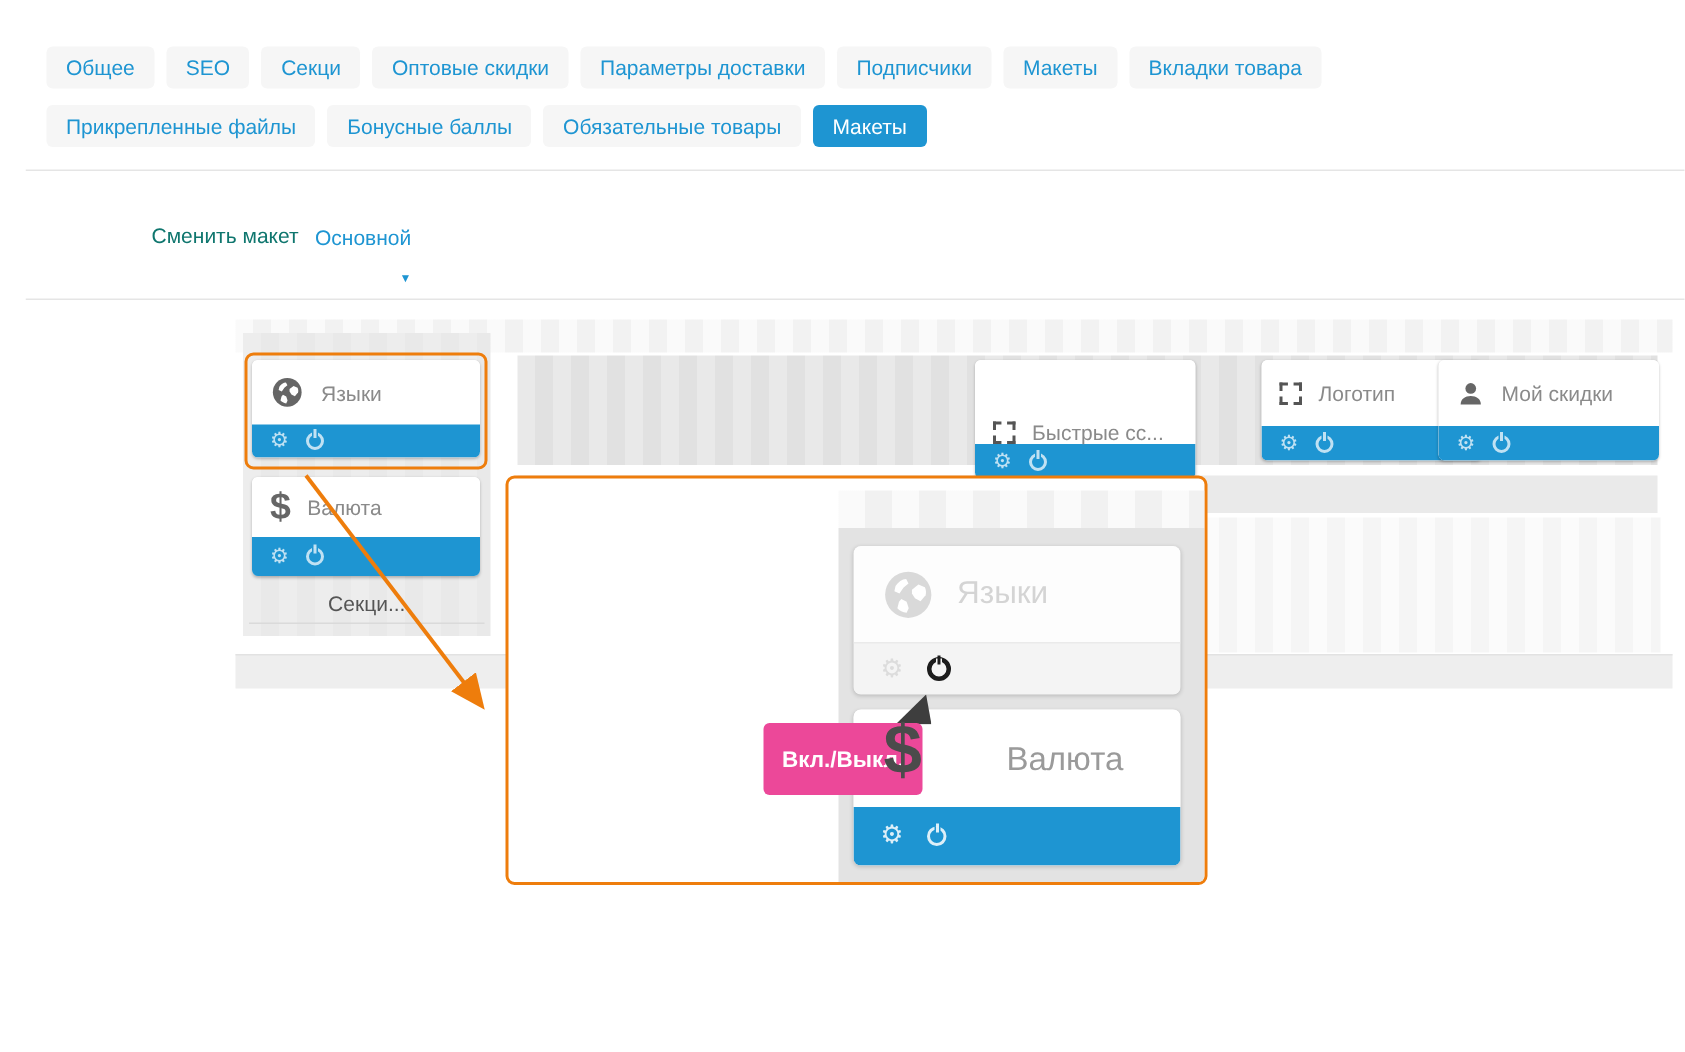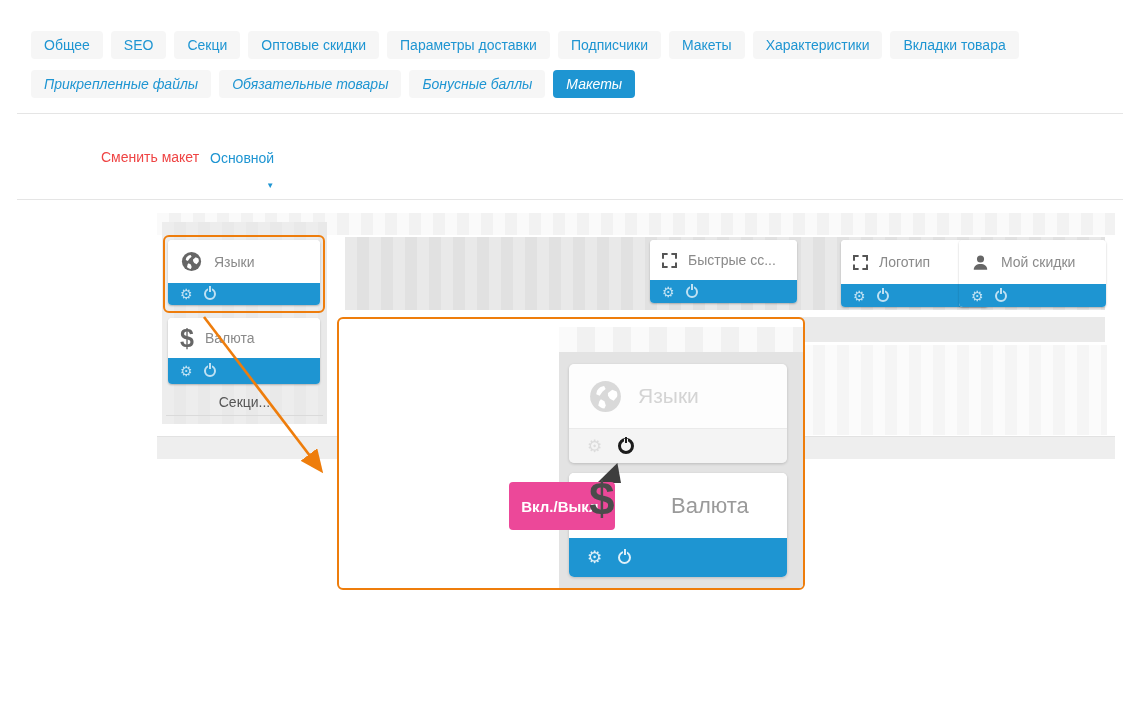--- a/index.html
+++ b/index.html
@@ -7,29 +7,29 @@
     --orange:#ee7d0c;
   }
   *{margin:0;padding:0;box-sizing:border-box;}
   html,body{background:#fff;}
   body{font-family:"Liberation Sans","DejaVu Sans",sans-serif;}
   .canvas{position:relative;width:1123px;height:701px;background:#fff;overflow:hidden;margin-left:17px;}
 
   
   .tabs-row{position:absolute;left:14px;display:flex;gap:8px;}
   .tabs-row.r1{top:31px;}
-  .tabs-row.r2{top:70px;font-style:italic;}
+  .tabs-row.r2{top:70px;}
   .tab{height:28px;display:flex;align-items:center;padding:0 13px;border-radius:4px;
        background:#f6f6f6;color:var(--accent);font-size:14px;white-space:nowrap;cursor:pointer;}
   .tab.active{background:var(--accent);color:#fff;}
 
   .sep{position:absolute;left:0;width:1123px;height:1px;background:#e5e5e5;}
 
   
-  .switch-label{position:absolute;left:84px;top:149px;font-size:14px;color:#ef4444;}
+  .switch-label{position:absolute;left:84px;top:149px;font-size:14px;color:#0f766e;}
   .layout-select{position:absolute;left:193px;top:150px;font-size:14px;color:var(--accent);cursor:pointer;display:flex;align-items:flex-end;gap:16px;flex-direction:column;}
   .layout-select .caret{font-size:8px;line-height:1;}
 
   
   .top-band{position:absolute;left:140px;top:213px;width:958px;height:22px;
     background:repeating-linear-gradient(90deg,#fafafa 0 12px,#f2f2f2 12px 24px);}
   .left-col{position:absolute;left:145px;top:222px;width:165px;height:202px;
     background:repeating-linear-gradient(90deg,#ededed 0 12px,#e9e9e9 12px 24px);}
   .header-area{position:absolute;left:328px;top:237px;width:760px;height:73px;
     background:repeating-linear-gradient(90deg,#e9e9e9 0 12px,#e1e1e1 12px 24px);}
@@ -93,28 +93,27 @@
 <div class="canvas">
 
   <div class="tabs-row r1">
     <div class="tab">Общее</div>
     <div class="tab">SEO</div>
     <div class="tab">Секци</div>
     <div class="tab">Оптовые скидки</div>
     <div class="tab">Параметры доставки</div>
     <div class="tab">Подписчики</div>
     <div class="tab">Макеты</div>
-    <div class="tab">Характеристики</div>
     <div class="tab">Вкладки товара</div>
 
   </div>
   <div class="tabs-row r2">
     <div class="tab">Прикрепленные файлы</div>
+    <div class="tab">Бонусные баллы</div>
     <div class="tab">Обязательные товары</div>
-    <div class="tab">Бонусные баллы</div>
     <div class="tab active">Макеты</div>
   </div>
 
   <div class="sep" style="top:113px;"></div>
 
   <div class="switch-label">Сменить макет</div>
   <div class="layout-select">
     <span>Основной</span>
     <span class="caret">▼</span>
   </div>
@@ -151,21 +150,21 @@
     </div>
     <div class="block-foot" style="height:26px;">
       <span class="gear foot-ic">⚙</span>
       <span class="pwr foot-ic"></span>
     </div>
   </div>
 
   <div class="sections">Секци...</div>
 
   <div class="block" style="left:633px;top:240px;width:147px;">
-    <div class="block-top" style="height:40px;">
+    <div class="block-top" style="height:56px;align-items:flex-end;">
       <span class="dashed-ic"></span>
       <span>Быстрые сс...</span>
     </div>
     <div class="block-foot" style="height:23px;">
       <span class="gear foot-ic">⚙</span>
       <span class="pwr foot-ic"></span>
     </div>
   </div>
 
   <div class="block" style="left:824px;top:240px;width:147px;">

